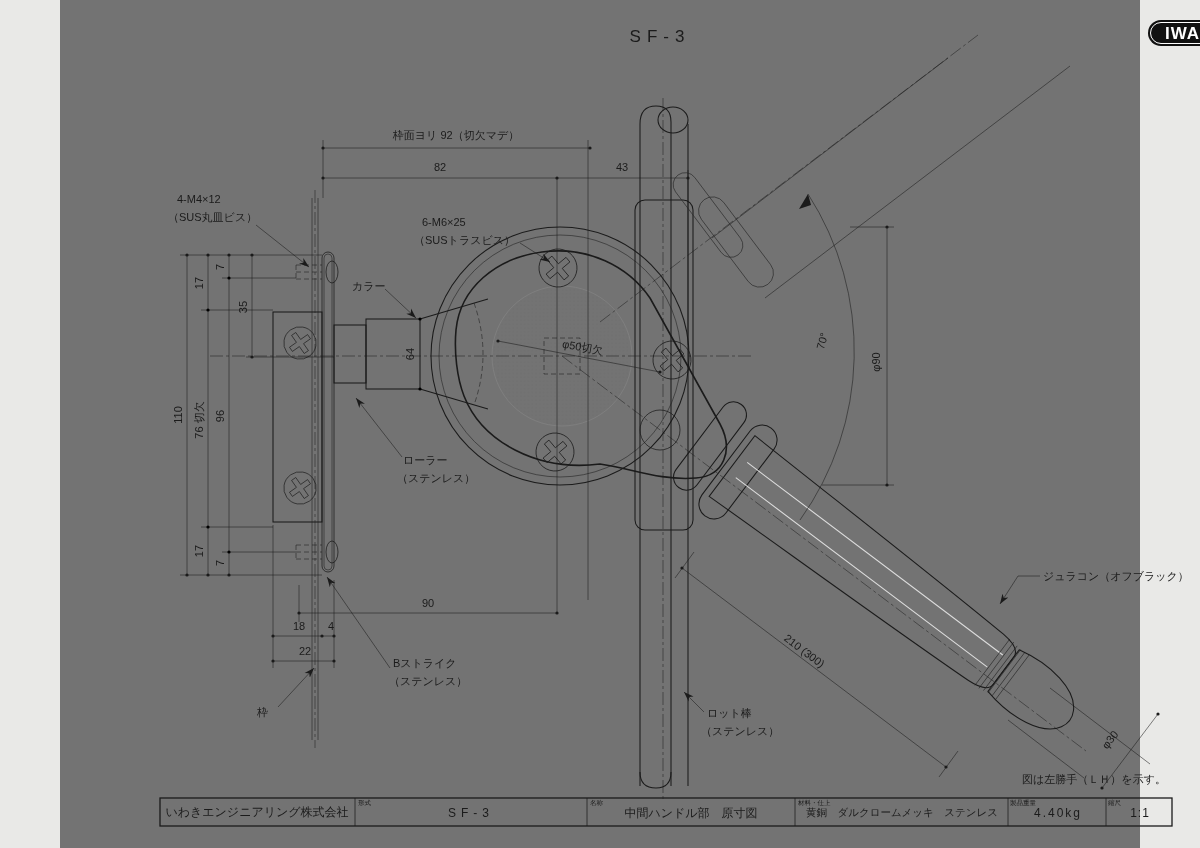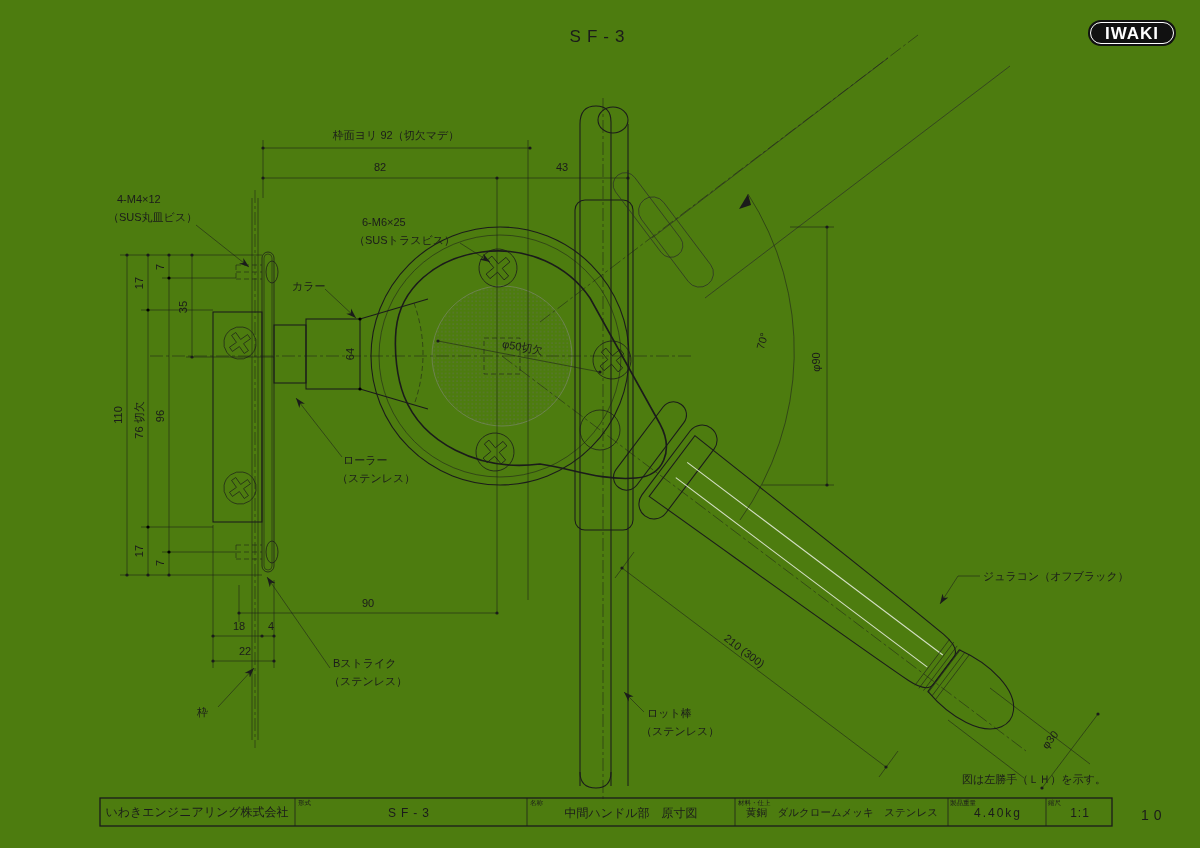--- a/index.html
+++ b/index.html
@@ -1,16 +1,16 @@
 <!DOCTYPE html>
 <html><head>
 <meta charset="utf-8">
 <style>
   html,body{margin:0;padding:0;background:#e9e9e7;}
-  #sheet{width:1200px;height:848px;background:#4d7c0f;position:relative;margin:0 auto;
+  #sheet{width:1080px;height:848px;background:#737373;position:relative;margin:0 auto;
          font-family:"Liberation Sans","DejaVu Sans",sans-serif;}
   svg{display:block}
   svg text{font-family:"Liberation Sans","DejaVu Sans",sans-serif;fill:#1b1b1b;}
   .t16{font-size:17px;letter-spacing:6px;}
   .t12{font-size:12px;}
   .t11{font-size:11px;}
   .t10{font-size:10.5px;}
   .t6{font-size:6.5px;}
   .logoT{font-size:17px;font-weight:bold;letter-spacing:1px;fill:#ffffff;}
   .pn{font-size:14px;letter-spacing:5px;}

